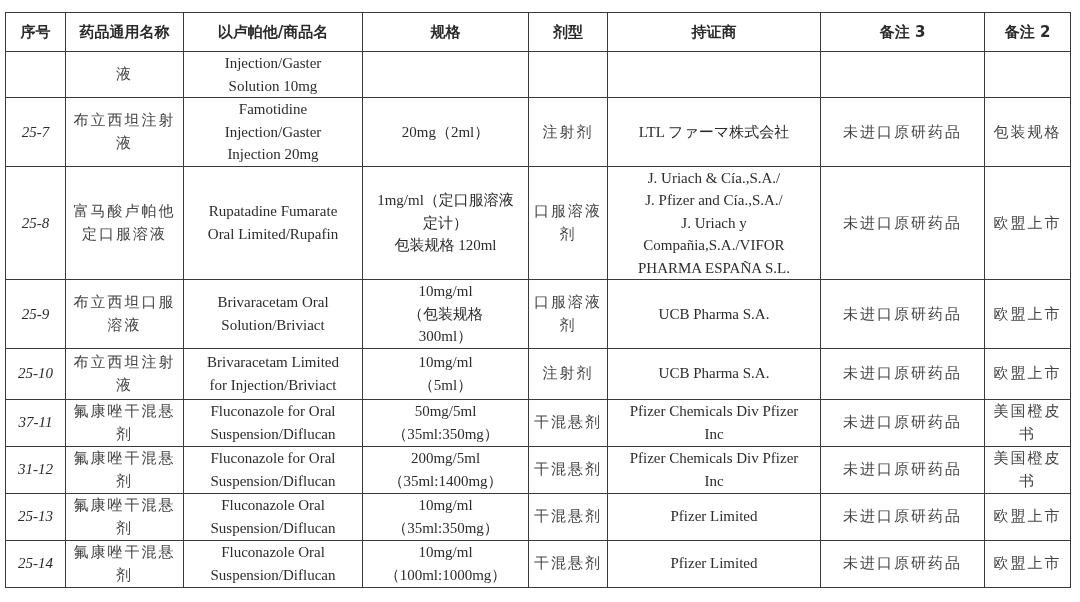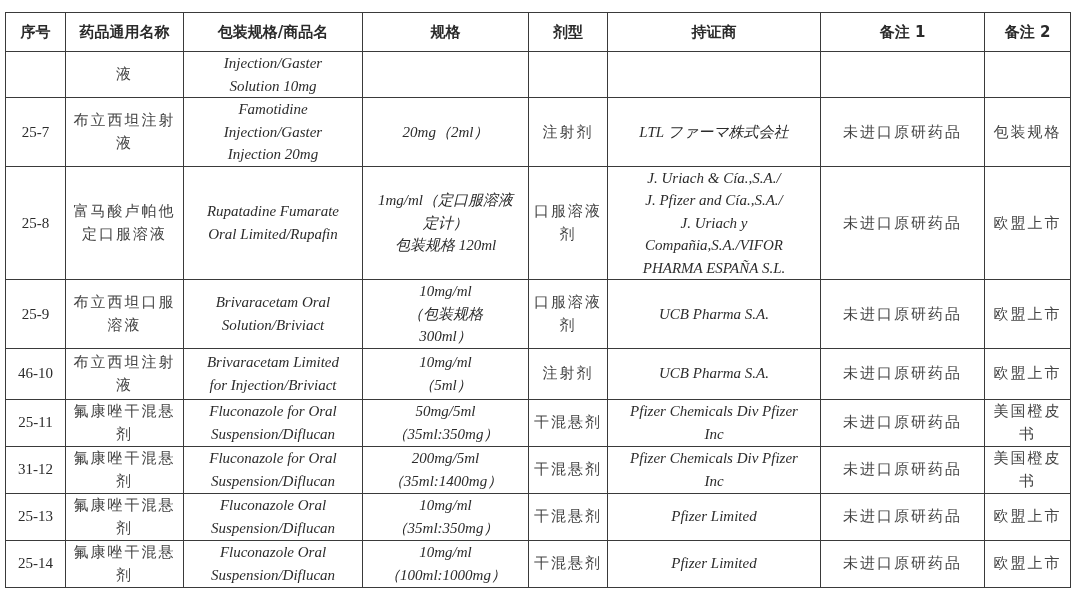--- a/index.html
+++ b/index.html
@@ -24,22 +24,22 @@
     word-wrap: break-word;
   }
   table.drug-table th {
     font-family: "DejaVu Sans", "Liberation Sans", sans-serif;
     font-weight: bold;
     font-size: 15px;
     color: #2a2a2a;
     height: 38px;
   }
   .cjk { font-family: "DejaVu Sans", "Liberation Sans", sans-serif; font-size: 14px; letter-spacing: 2px; color: #444; }
-  .num { font-size: 16.5px; color: #2b2b2b; }
-  td.en { color: #2b2b2b; font-style: italic; }
+  .num { font-size: 16.5px; color: #2b2b2b; font-style: italic; }
+  td.en { color: #2b2b2b; }
   .line { display: block; }
   tr.r0 td { height: 45px; }
   tr.r1 td { height: 67px; }
   tr.r2 td { height: 112px; }
   tr.r3 td { height: 64px; }
   tr.r4 td { height: 50px; }
   tr.r5 td, tr.r6 td, tr.r7 td, tr.r8 td { height: 46px; }
 </style>
 </head>
 <body>
@@ -53,25 +53,25 @@
       <col style="width:166px">
       <col style="width:79px">
       <col style="width:213px">
       <col style="width:164px">
       <col style="width:86px">
     </colgroup>
     <thead>
       <tr>
         <th>序号</th>
         <th>药品通用名称</th>
-        <th>包装规格/商品名</th>
+        <th>以卢帕他/商品名</th>
         <th>规格</th>
         <th>剂型</th>
         <th>持证商</th>
-        <th>备注 1</th>
+        <th>备注 3</th>
         <th>备注 2</th>
       </tr>
     </thead>
     <tbody id="table-body">
         <tr class="r0">
           <td class="num"></td>
           <td class="cjk">
             <span class="line">液</span>
           </td>
           <td class="en">
@@ -161,21 +161,21 @@
           </td>
           <td class="en">
             <span class="line">UCB Pharma S.A.</span>
           </td>
           <td class="cjk">未进口原研药品</td>
           <td class="cjk">
             <span class="line">欧盟上市</span>
           </td>
         </tr>
         <tr class="r4">
-          <td class="num">46-10</td>
+          <td class="num">25-10</td>
           <td class="cjk">
             <span class="line">布立西坦注射</span>
             <span class="line">液</span>
           </td>
           <td class="en">
             <span class="line">Brivaracetam Limited</span>
             <span class="line">for Injection/Briviact</span>
           </td>
           <td class="en">
             <span class="line">10mg/ml</span>
@@ -186,21 +186,21 @@
           </td>
           <td class="en">
             <span class="line">UCB Pharma S.A.</span>
           </td>
           <td class="cjk">未进口原研药品</td>
           <td class="cjk">
             <span class="line">欧盟上市</span>
           </td>
         </tr>
         <tr class="r5">
-          <td class="num">25-11</td>
+          <td class="num">37-11</td>
           <td class="cjk">
             <span class="line">氟康唑干混悬</span>
             <span class="line">剂</span>
           </td>
           <td class="en">
             <span class="line">Fluconazole for Oral</span>
             <span class="line">Suspension/Diflucan</span>
           </td>
           <td class="en">
             <span class="line">50mg/5ml</span>

